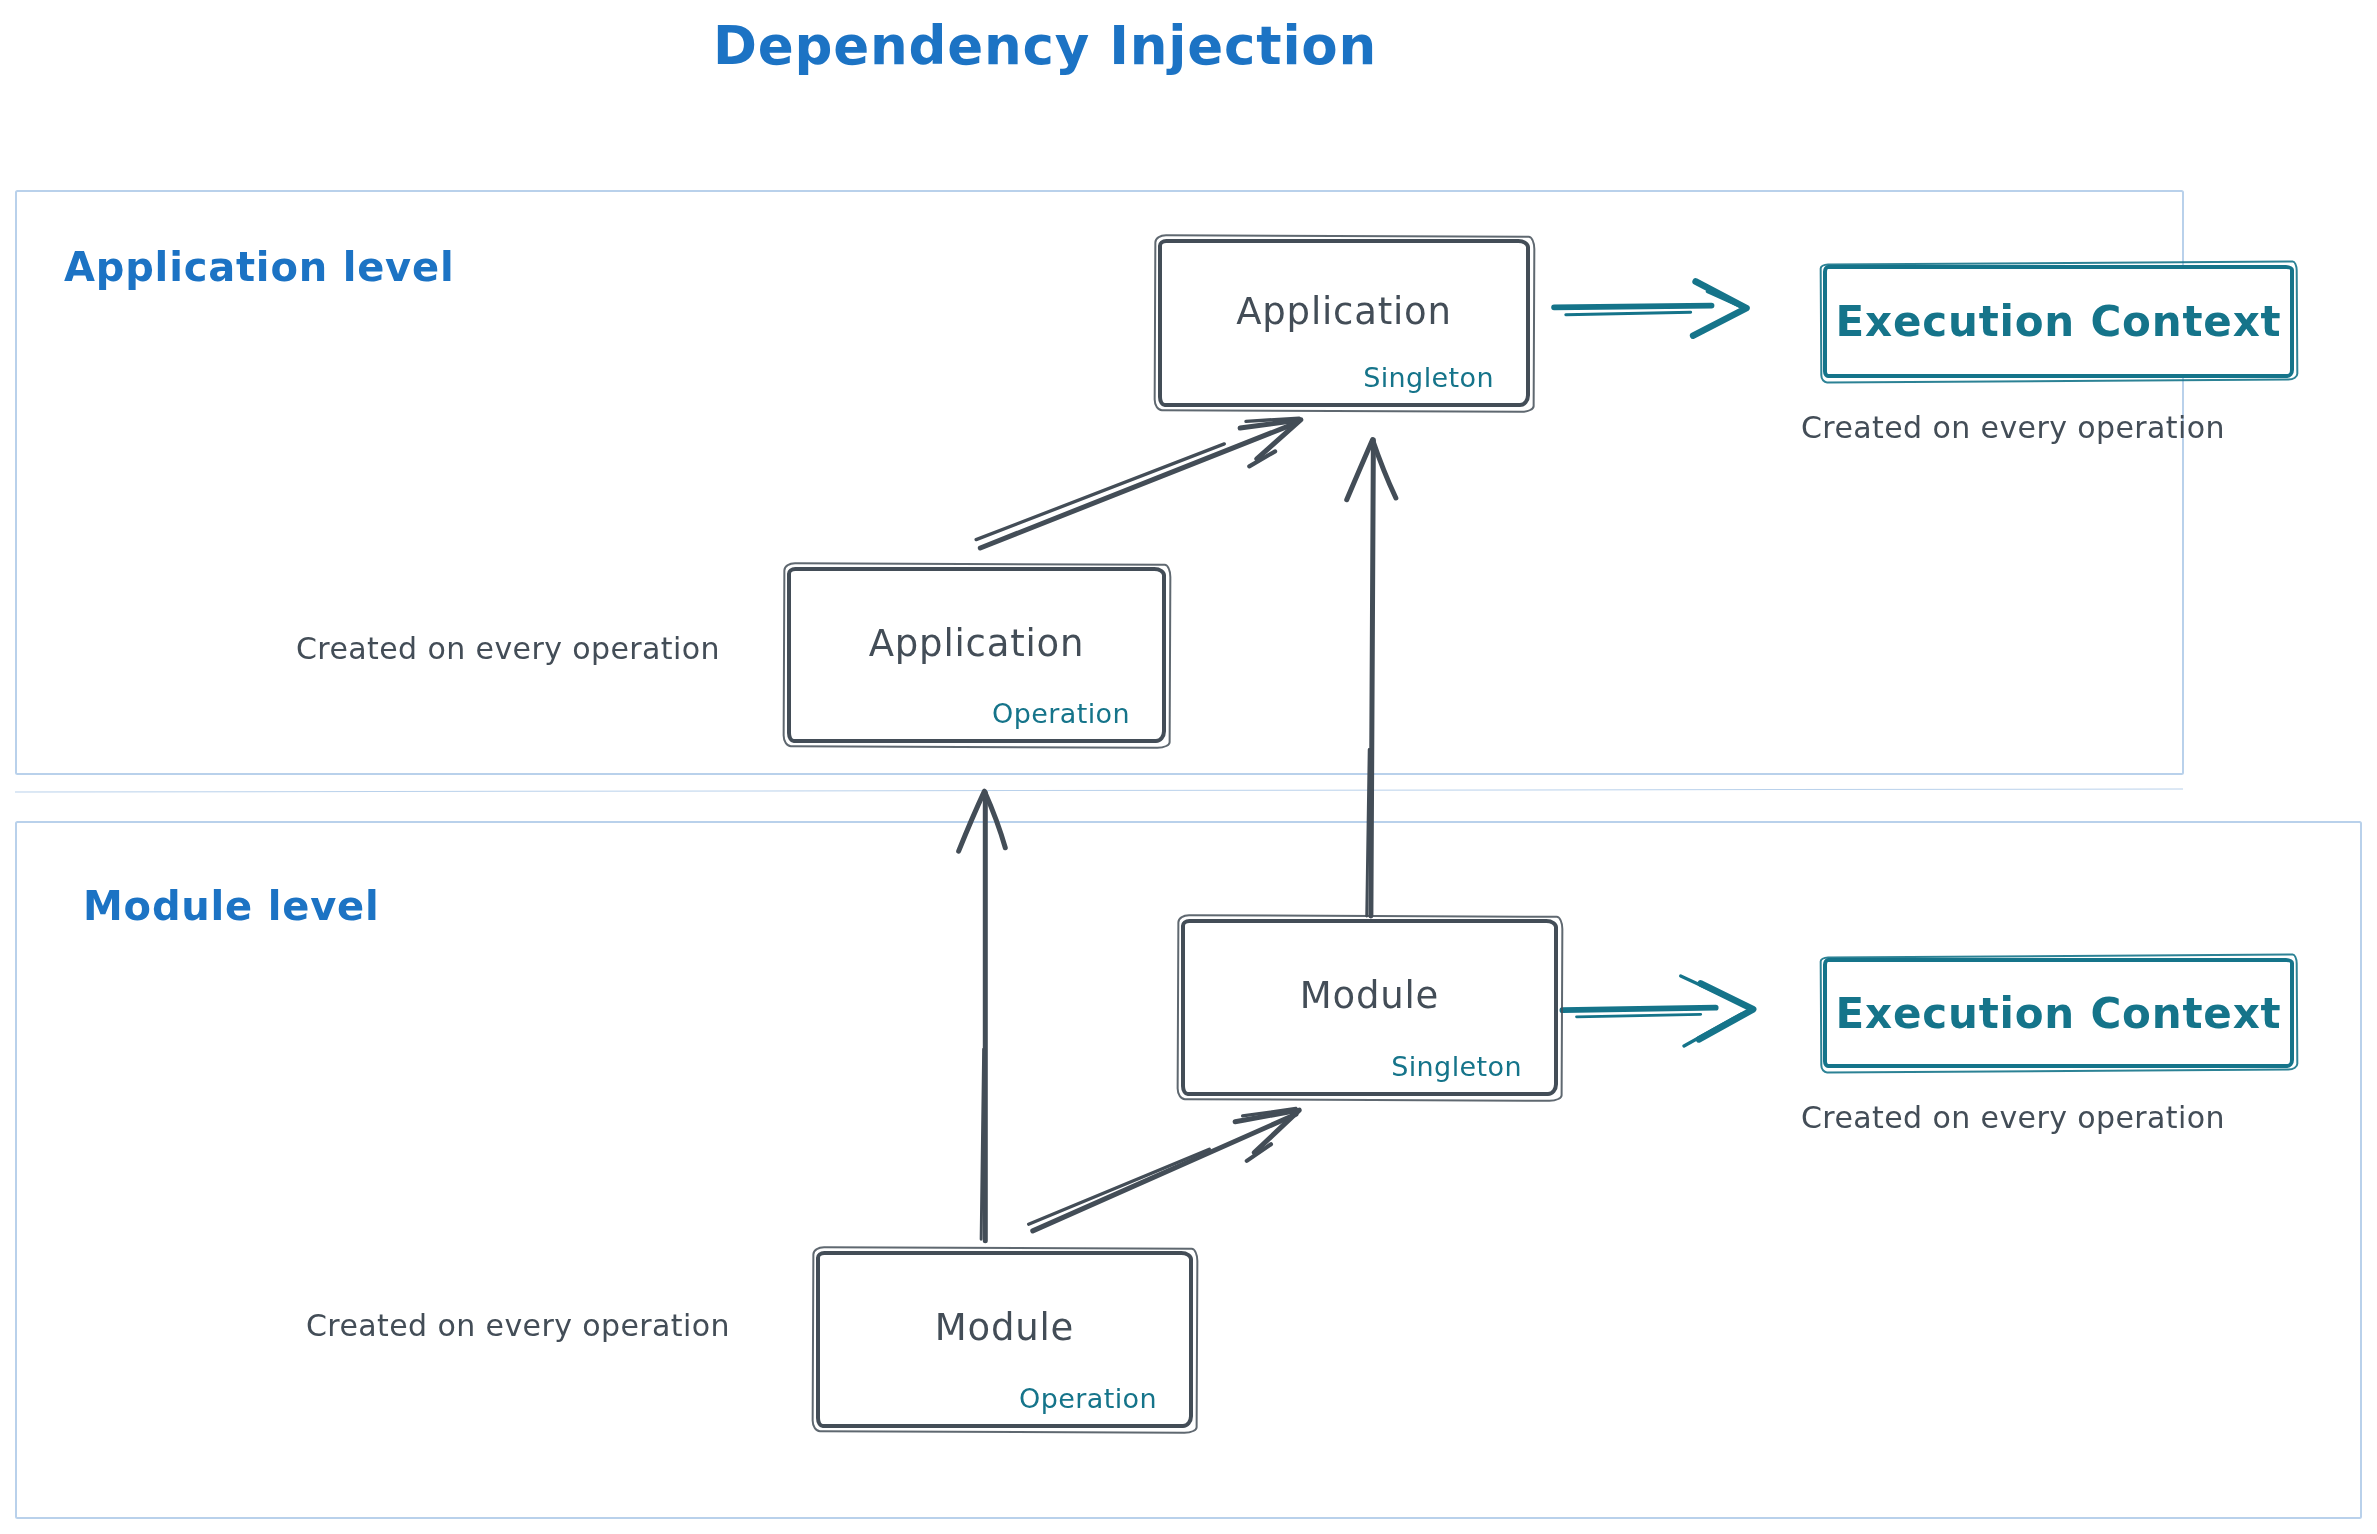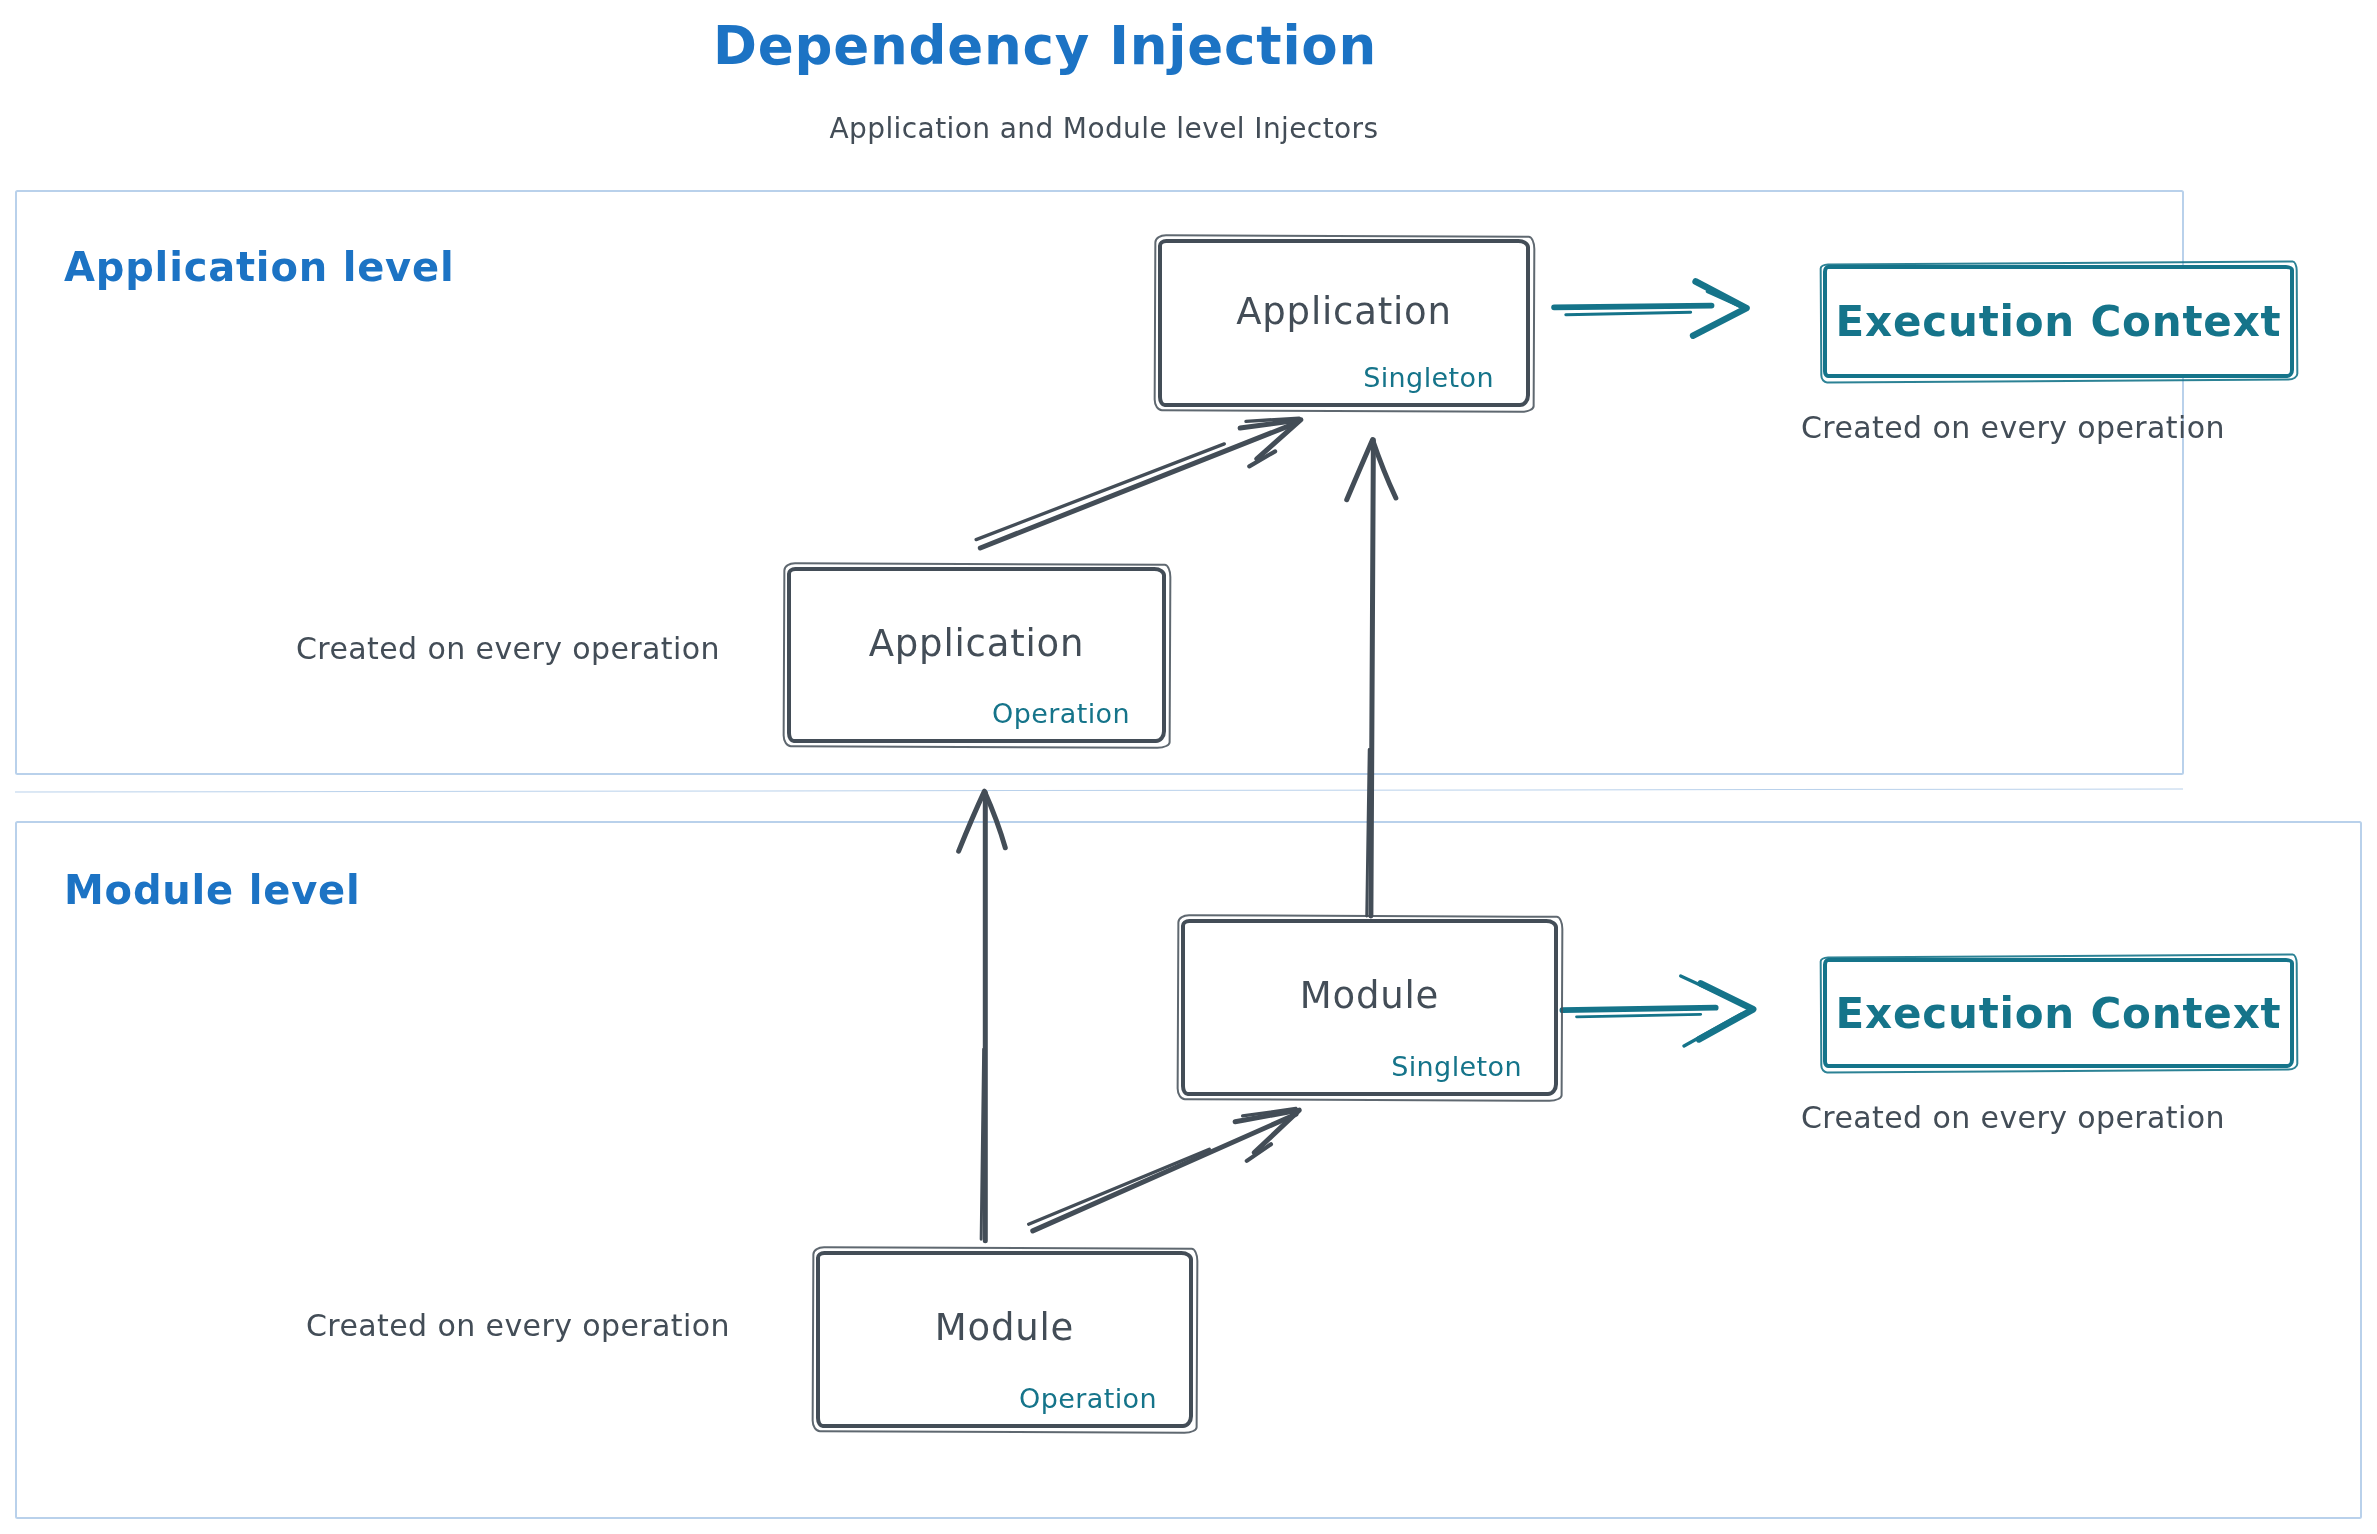--- a/index.html
+++ b/index.html
@@ -35,21 +35,21 @@
   .level.mod{left:15px;top:821px;width:2347px;height:698px;}
   .level.app::after{ 
     content:"";position:absolute;left:-1.7px;right:-1.7px;bottom:-18.3px;
     border-bottom:1.7px solid var(--container_border);transform:rotate(-.08deg);
   }
   .level-label{
     position:absolute;left:47px;font-size:40px;font-weight:600;letter-spacing:0.8px;
     color:var(--accent_blue);white-space:nowrap;
   }
   .level.app .level-label{top:52px;}
-  .level.mod .level-label{top:44px;}
+  .level.mod .level-label{top:60px;margin-left:19px;}
 
   
   .node{
     position:absolute;border:4.2px solid var(--ink);
     border-radius:8.3px 11.7px 10px 6.7px / 6.7px 8.3px 11.7px 10px;
     display:flex;align-items:center;justify-content:center;background:#fff;margin-top:7px;
   }
   .node::after{ 
     content:"";position:absolute;inset:-8.3px;pointer-events:none;
     border:2.1px solid var(--ink);border-radius:11.7px 6.7px 13.3px 8.3px / 8.3px 13.3px 6.7px 11.7px;
@@ -91,21 +91,20 @@
   svg.arrows{position:absolute;left:0;top:0;width:2377px;height:1534px;pointer-events:none;}
   .stroke-ink{stroke:var(--ink);fill:none;stroke-linecap:round;stroke-linejoin:round;}
   .stroke-teal{stroke:var(--teal);fill:none;stroke-linecap:round;stroke-linejoin:round;}
 </style>
 </head>
 <body>
 
 <div class="canvas">
 
   <div class="title">Dependency Injection</div>
-  <div class="subtitle">Application and Module level Injectors</div>
 
   <section class="level app">
     <div class="level-label">Application level</div>
   </section>
 
   <section class="level mod">
     <div class="level-label">Module level</div>
   </section>
 
   <svg class="arrows" viewBox="0 0 2854 1842">

